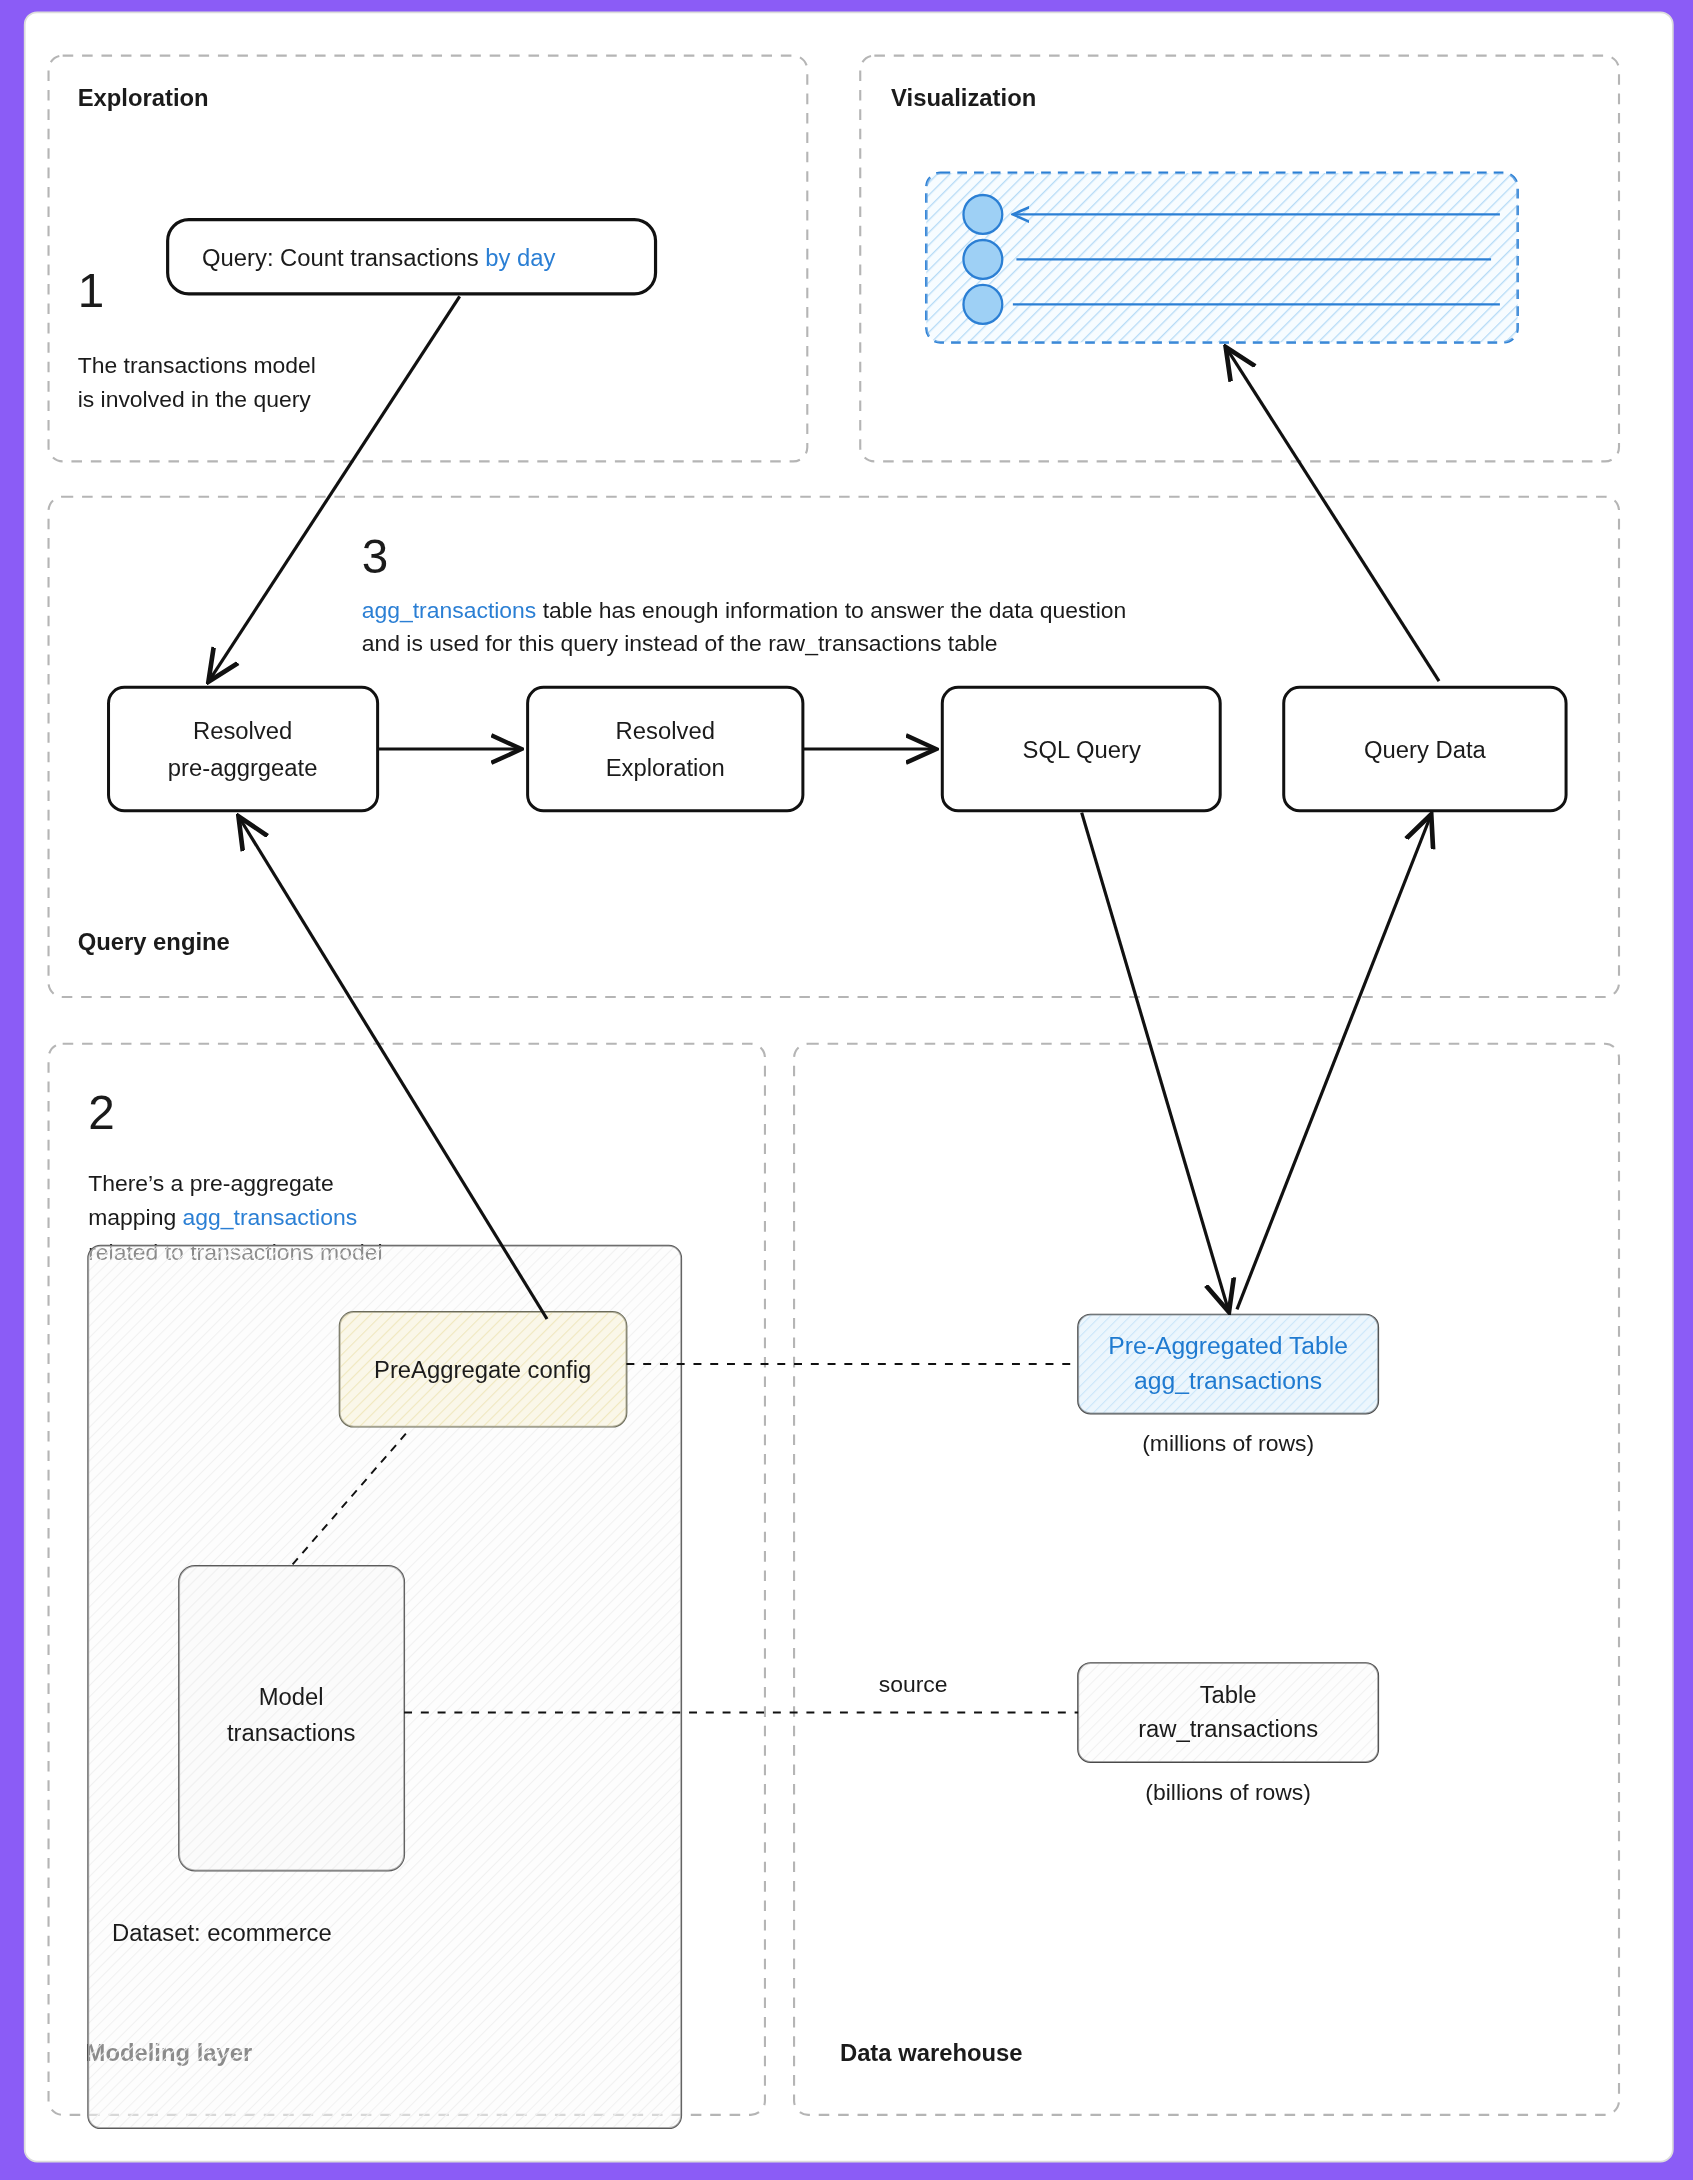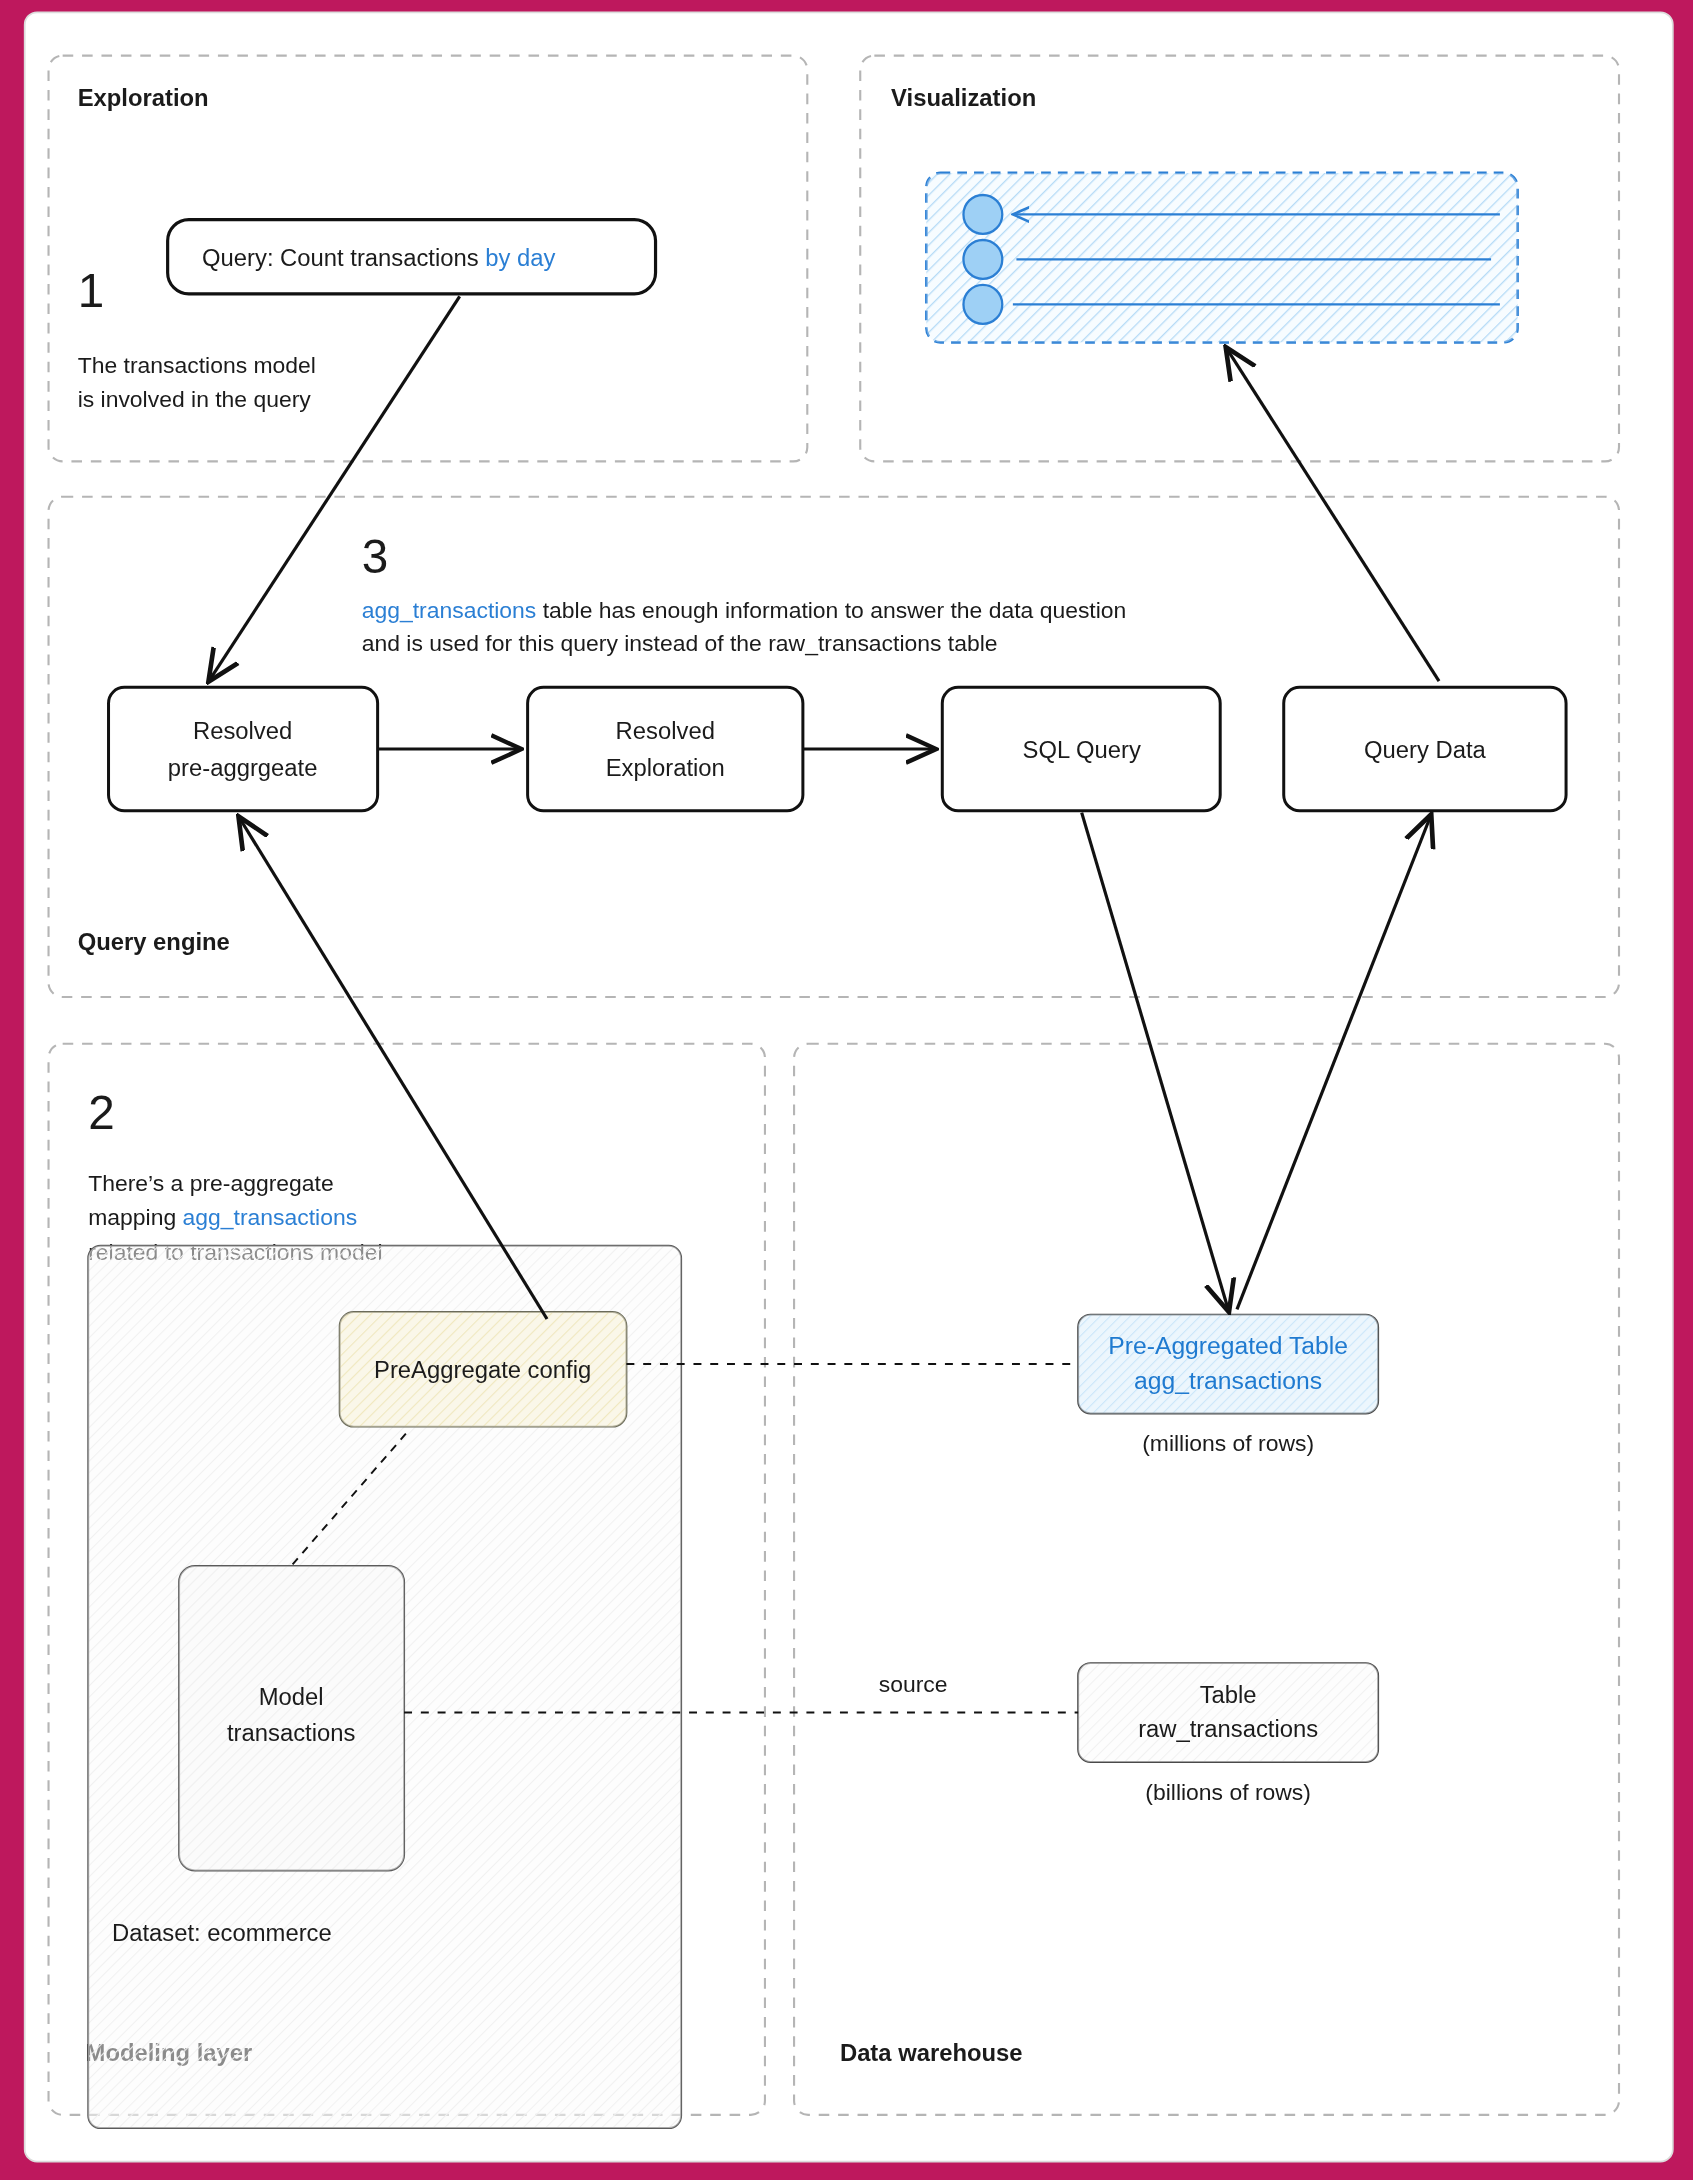--- a/index.html
+++ b/index.html
@@ -1,17 +1,17 @@
 <!DOCTYPE html>
 <html style="font-size:14px"><head>
 <meta charset="utf-8">
 <style>
   html,body{margin:0;padding:0;background:#ffffff;}
   body{font-family:"Liberation Sans", sans-serif;}
-  #page{position:relative;width:1694px;height:2181px;background:#be185d;overflow:hidden;}
+  #page{position:relative;width:1694px;height:2181px;background:#8b5cf6;overflow:hidden;}
   #diagram{position:absolute;left:0;top:0;width:1694px;height:2181px;}
   .panel-title{font-weight:bold;font-size:27px;fill:#1b1b1b;}
   .num{font-size:54px;fill:#1b1b1b;}
   .body-txt{font-size:26px;fill:#1b1b1b;}
   .node-txt{font-size:27px;fill:#1b1b1b;}
   .note-txt{font-size:26px;fill:#1b1b1b;}
   .blue-txt{fill:#2b7fd4;}
   .blue-node-txt{font-size:28px;fill:#1f7ad0;}
   .edge-lbl{font-size:26px;fill:#1b1b1b;}
 </style>

